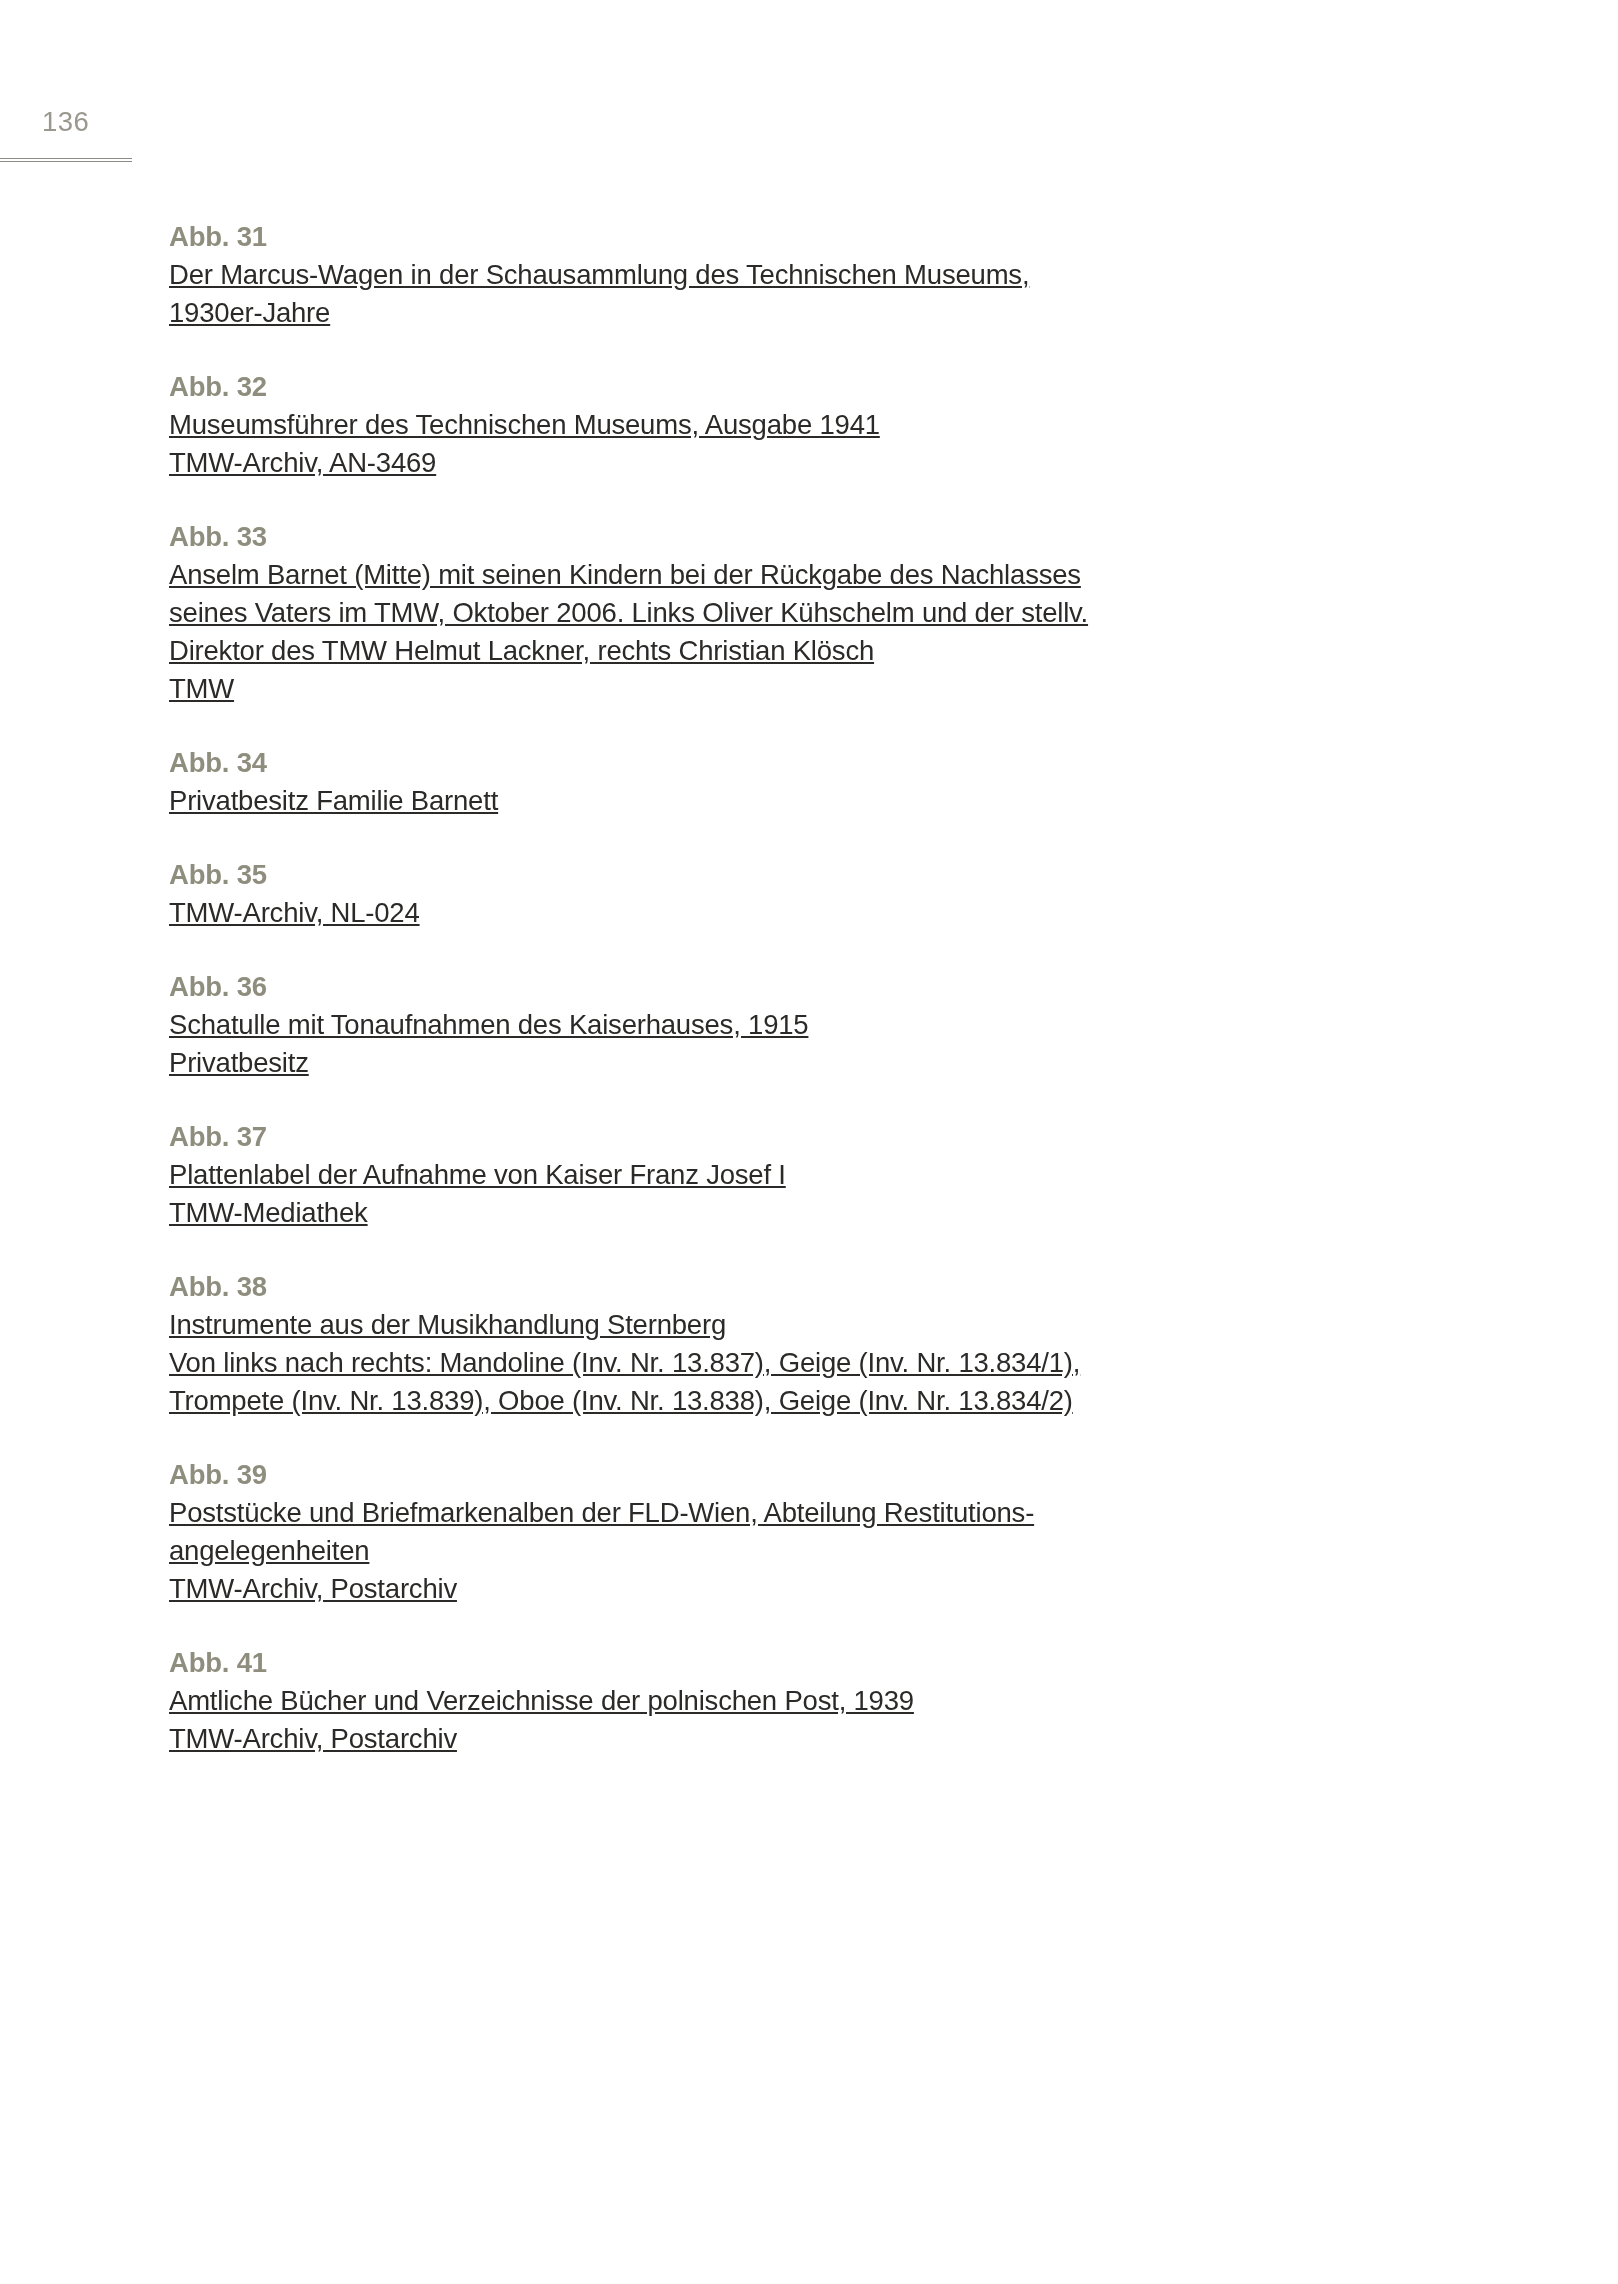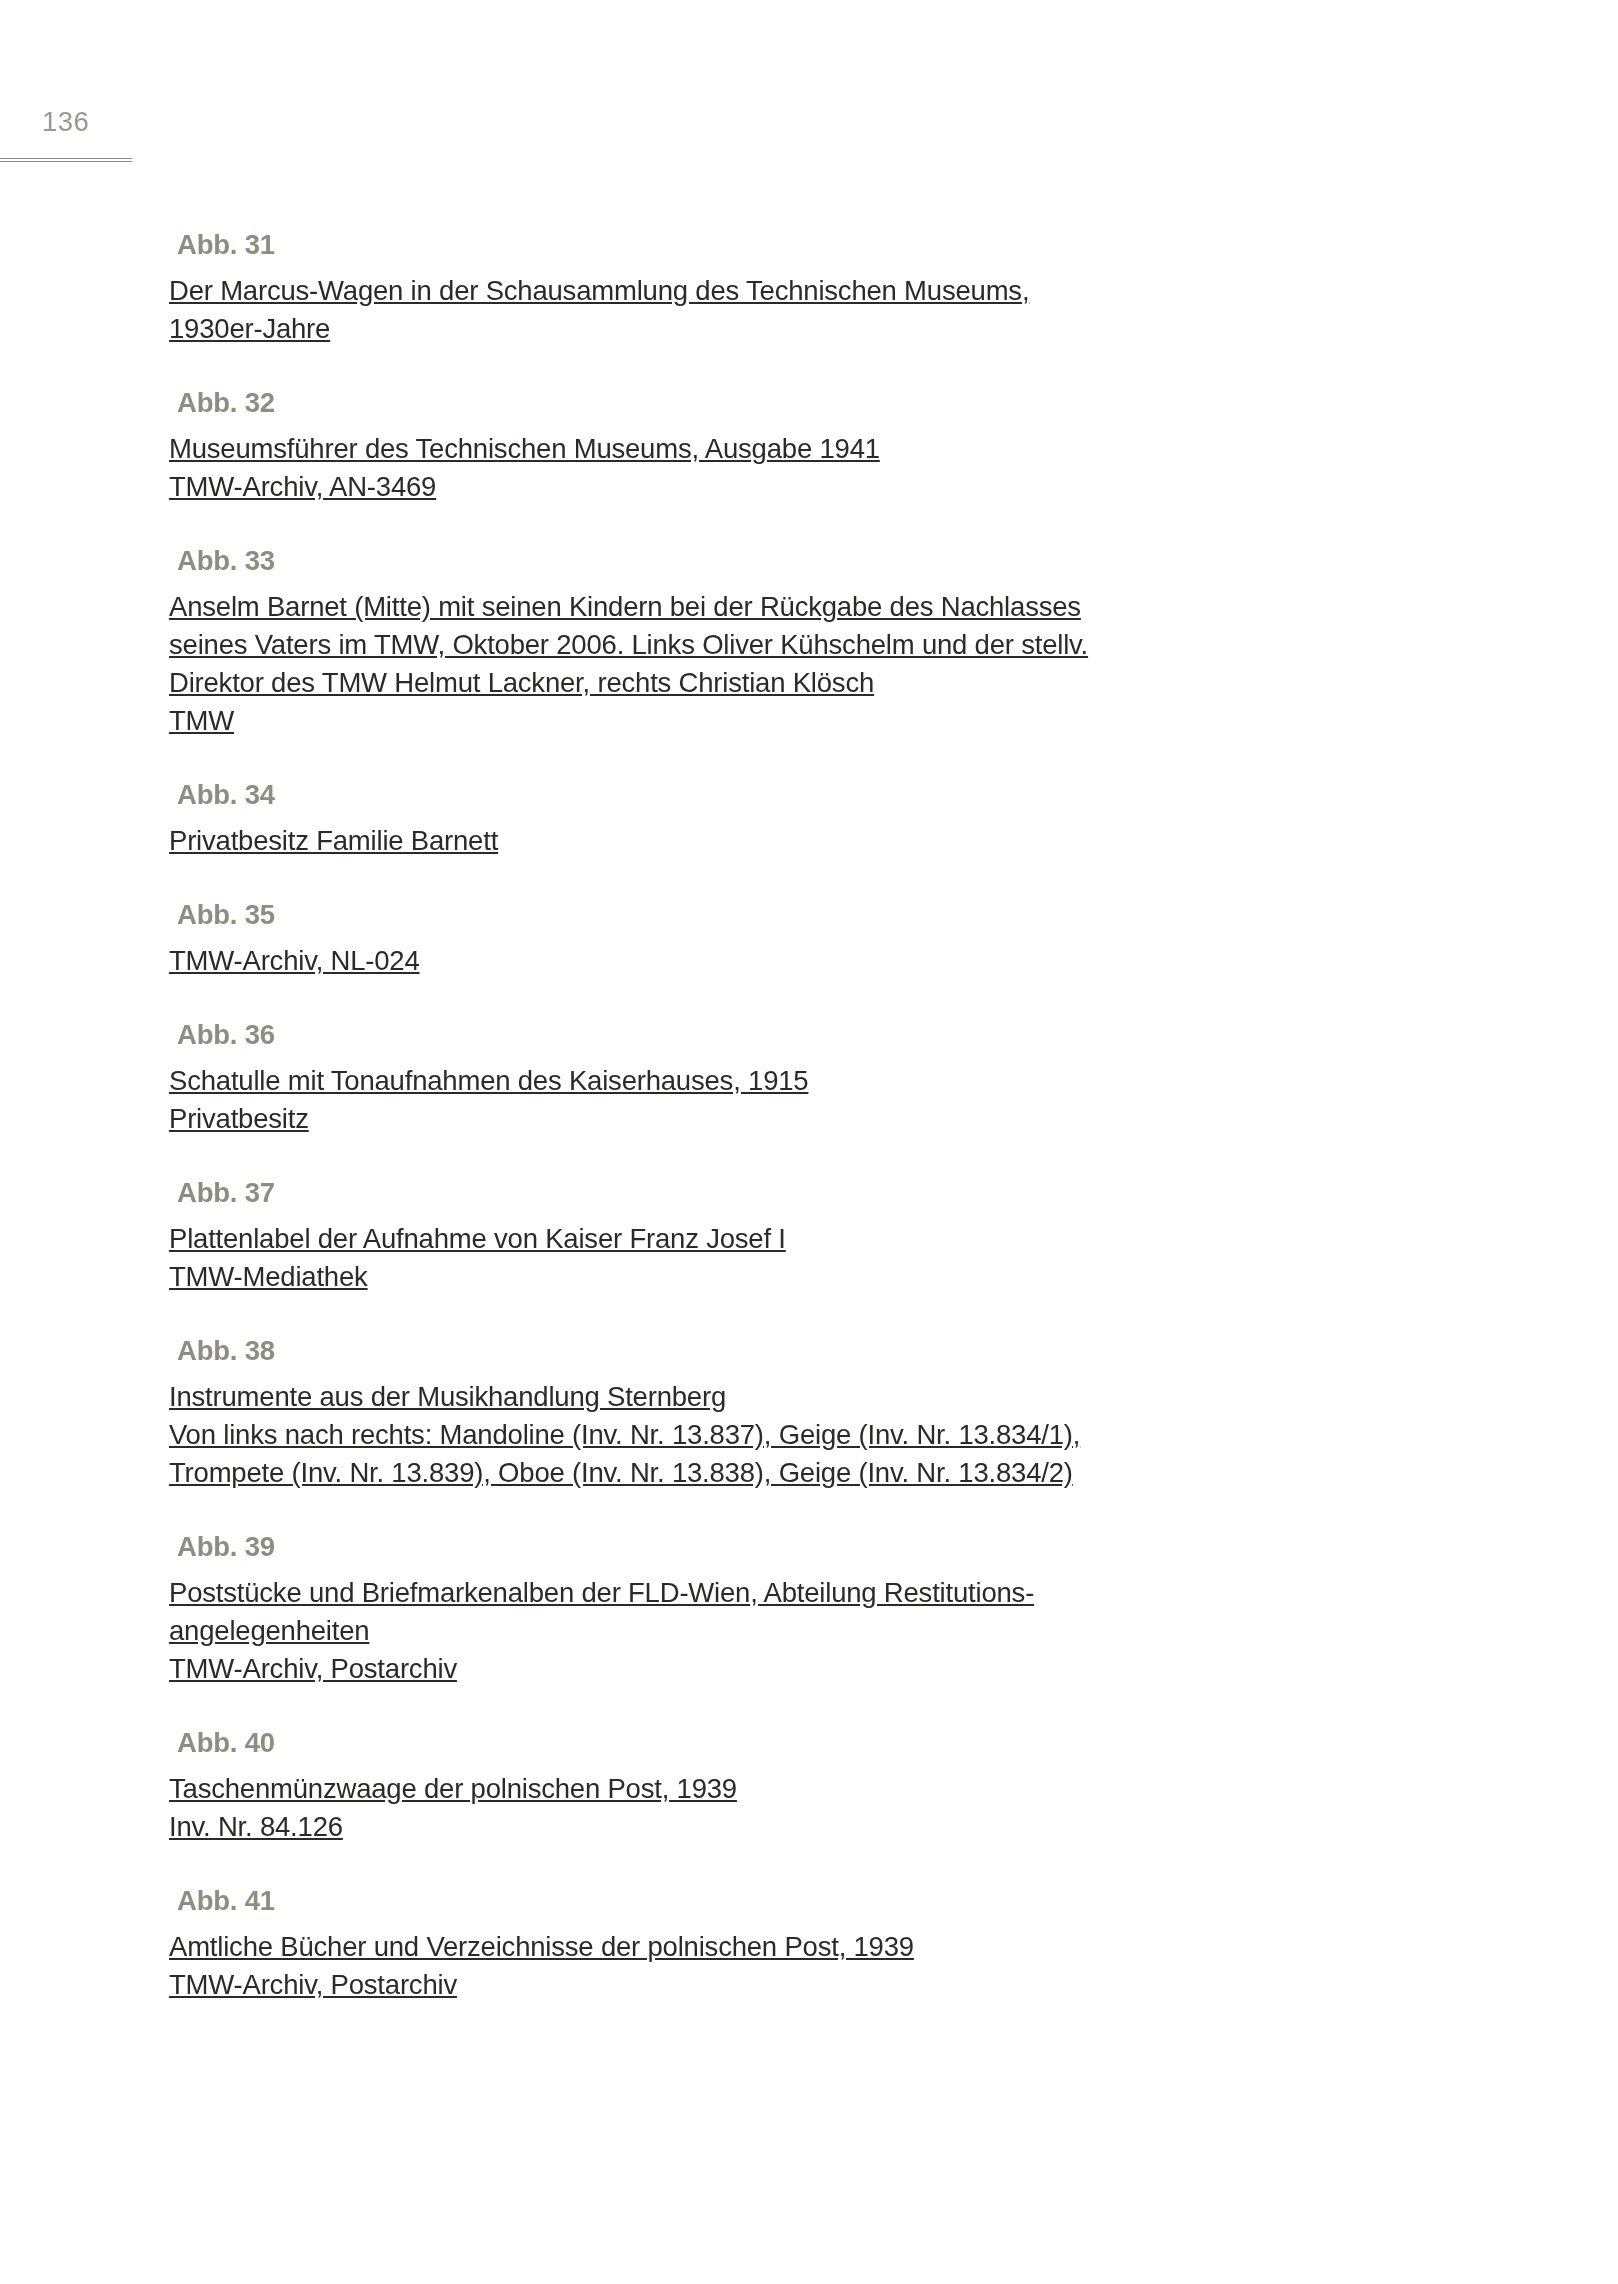--- a/index.html
+++ b/index.html
@@ -37,21 +37,21 @@
   .content {
     position: absolute;
     left: 169px;
     top: 218px;
     width: 1327px;
   }
   .caption {
     margin: 0 0 36px 0;
   }
   .caption .label {
-    margin: 8px;
+    margin: 0;
     font-size: 27.5px;
     line-height: 38px;
     font-weight: bold;
     color: var(--heading, #8f8d7d);
     font-stretch: semi-condensed;
     letter-spacing: -0.2px;
   }
   .caption .line {
     margin: 0;
     font-size: 27.5px;
@@ -120,25 +120,20 @@
     <p class="line">Trompete (Inv. Nr. 13.839), Oboe (Inv. Nr. 13.838), Geige (Inv. Nr. 13.834/2)</p>
   </section>
 
   <section class="caption">
     <h2 class="label">Abb. 39</h2>
     <p class="line">Poststücke und Briefmarkenalben der FLD-Wien, Abteilung Restitutions-</p>
     <p class="line">angelegenheiten</p>
     <p class="line">TMW-Archiv, Postarchiv</p>
   </section>
 
-  <section class="caption">
-    <h2 class="label">Abb. 40</h2>
-    <p class="line">Taschenmünzwaage der polnischen Post, 1939</p>
-    <p class="line">Inv. Nr. 84.126</p>
-  </section>
 
   <section class="caption">
     <h2 class="label">Abb. 41</h2>
     <p class="line">Amtliche Bücher und Verzeichnisse der polnischen Post, 1939</p>
     <p class="line">TMW-Archiv, Postarchiv</p>
   </section>
 
 </div>
 
 

